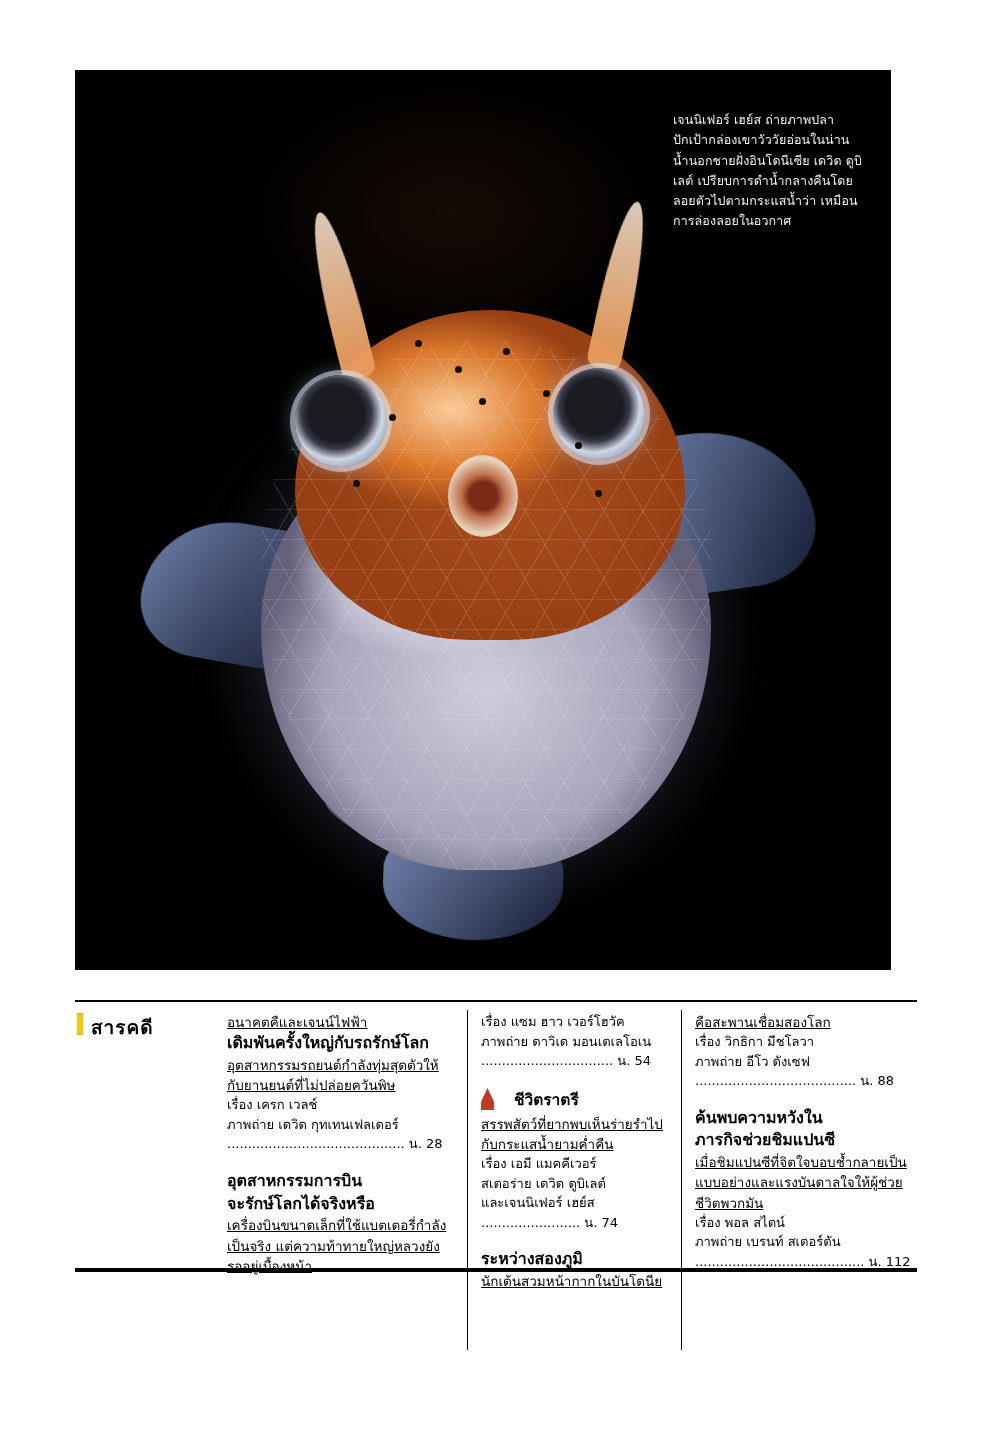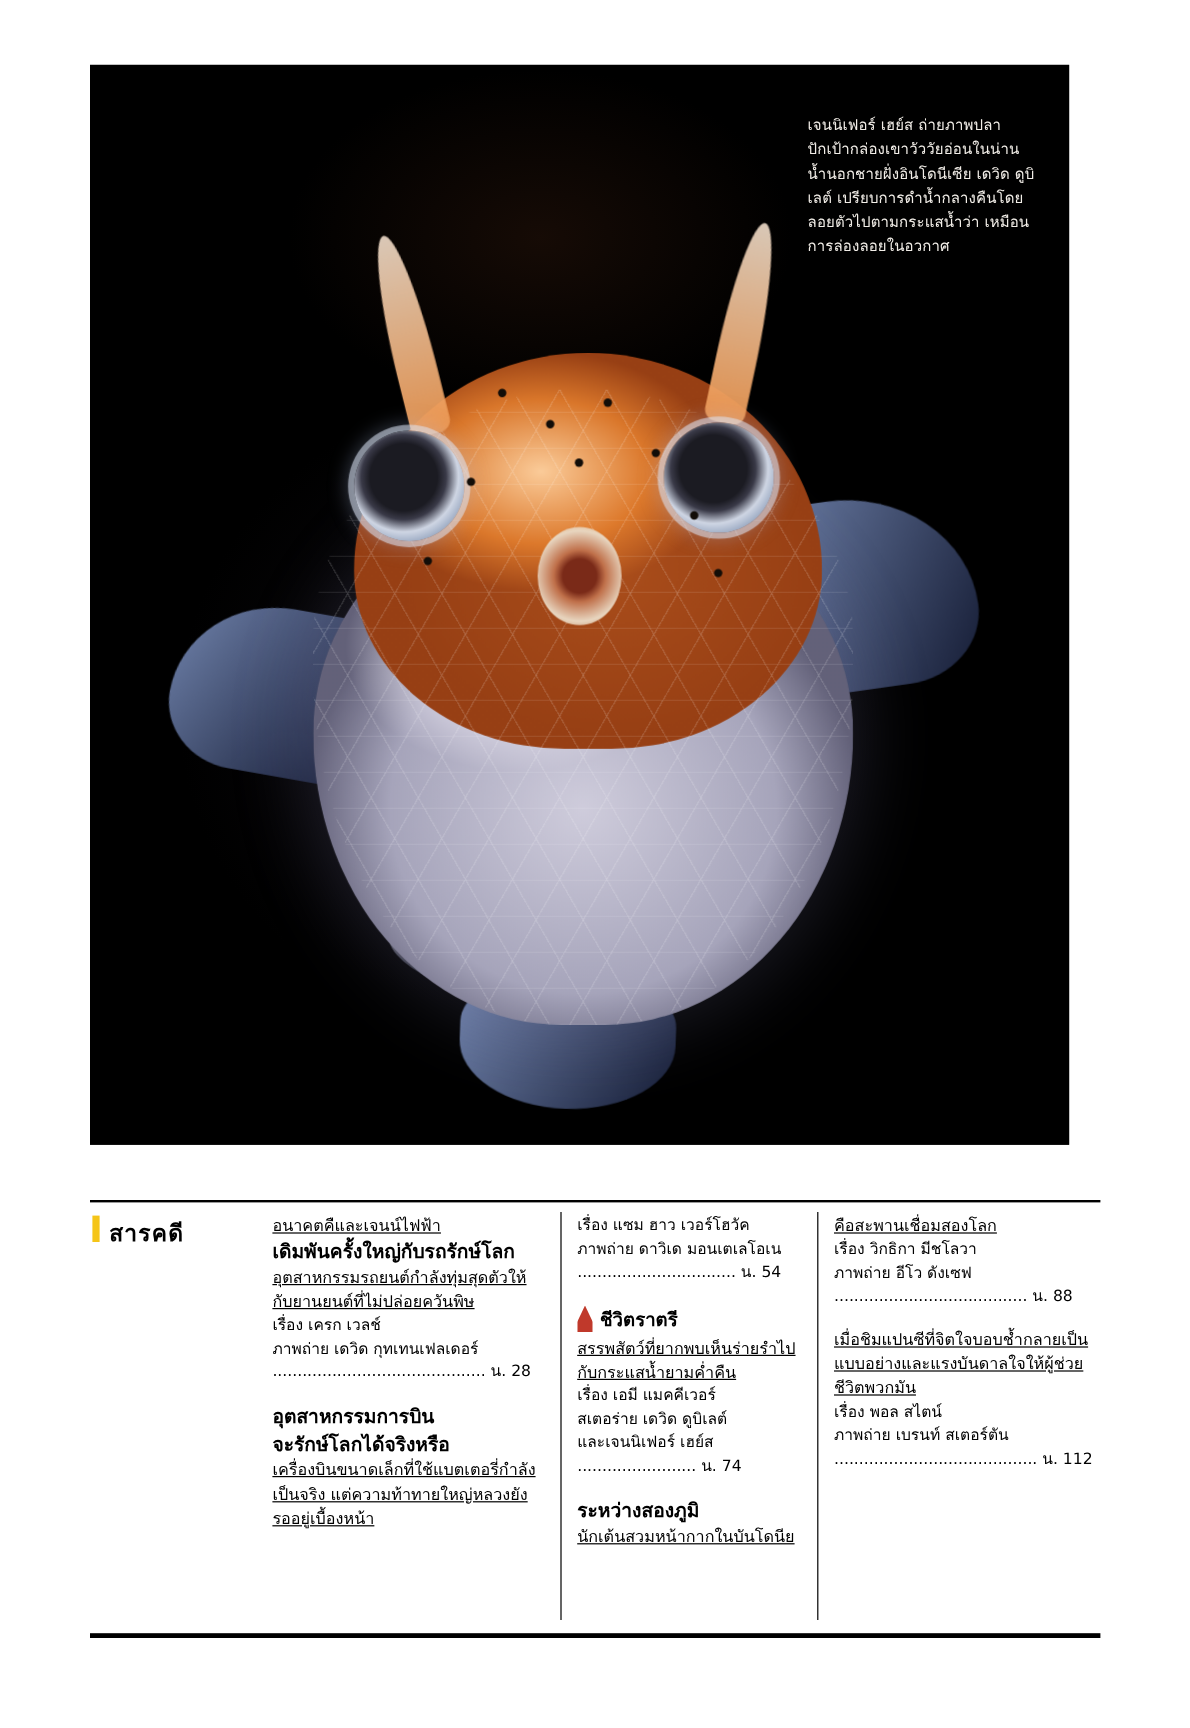--- a/index.html
+++ b/index.html
@@ -20,21 +20,21 @@
     position: absolute;
     left: 0; top: 0;
     width: 992px; height: 1440px;
     background: #fff;
   }
 
   
   .photo {
     position: absolute;
     left: 75px;
-    top: 54px;
+    top: 70px;
     width: 816px;
     height: 900px;
     background: #010101;
     overflow: hidden;
   }
   .photo-inner {
     position: absolute;
     inset: 0;
     background:
       radial-gradient(ellipse 300px 200px at 46% 16%, rgba(40,20,10,0.55), rgba(0,0,0,0) 70%),
@@ -162,21 +162,21 @@
     text-align: left;
     letter-spacing: 0.1px;
   }
 
   
   .contents {
     position: absolute;
     left: 75px;
     top: 1000px;
     width: 842px;
-    height: 365px;
+    height: 272px;
   }
   .rule-top {
     position: absolute;
     left: 0; top: 0;
     width: 842px; height: 2px;
     background: #000;
   }
   .rule-bottom {
     position: absolute;
     left: 0; bottom: 0;
@@ -256,20 +256,21 @@
   .cat-icon {
     width: 13px;
     height: 22px;
     background: #c0392b;
     clip-path: polygon(50% 0%, 100% 62%, 100% 100%, 0% 100%, 0% 62%);
     display: inline-block;
   }
   .cat-name {
     font-size: 15.5px;
     font-weight: bold;
+    margin-left: 14px;
   }
 </style>
 </head>
 <body>
 
 <div class="page">
 
   <div class="photo">
     <div class="photo-inner">
       <div class="fish">
@@ -351,20 +352,22 @@
     </div>
 
     <div class="col c3">
       <div class="entry">
         <div class="blurb">คือสะพานเชื่อมสองโลก</div>
         <div class="credit">เรื่อง วิกธิกา มีชโลวา</div>
         <div class="credit">ภาพถ่าย อีโว ดังเซฟ</div>
         <div class="dots">....................................... น. 88</div>
       </div>
       <div class="entry">
+        <div class="headline" style="white-space: pre-line;">ค้นพบความหวังใน
+ภารกิจช่วยชิมแปนซี</div>
         <div class="blurb">เมื่อชิมแปนซีที่จิตใจบอบช้ำกลายเป็นแบบอย่างและแรงบันดาลใจให้ผู้ช่วยชีวิตพวกมัน</div>
         <div class="credit">เรื่อง พอล สไตน์</div>
         <div class="credit">ภาพถ่าย เบรนท์ สเตอร์ตัน</div>
         <div class="dots">......................................... น. 112</div>
       </div>
     </div>
   </div>
 
 </div>
 

